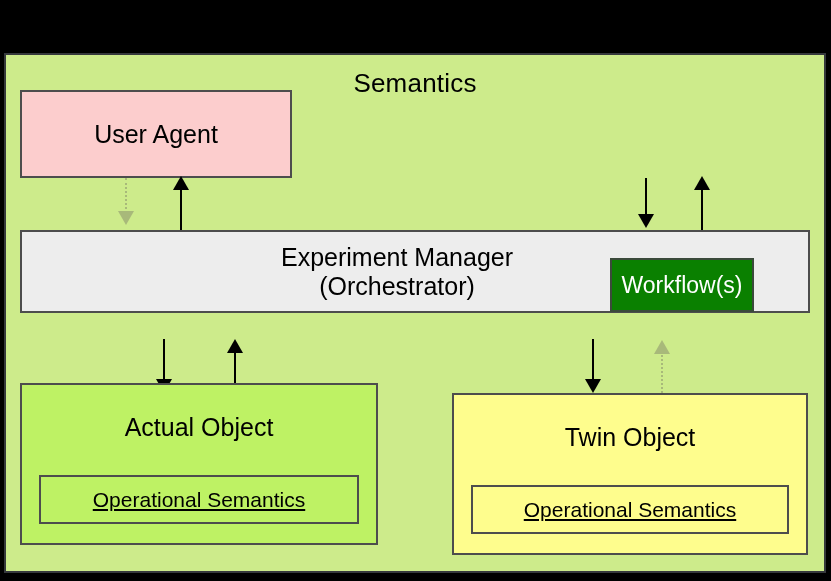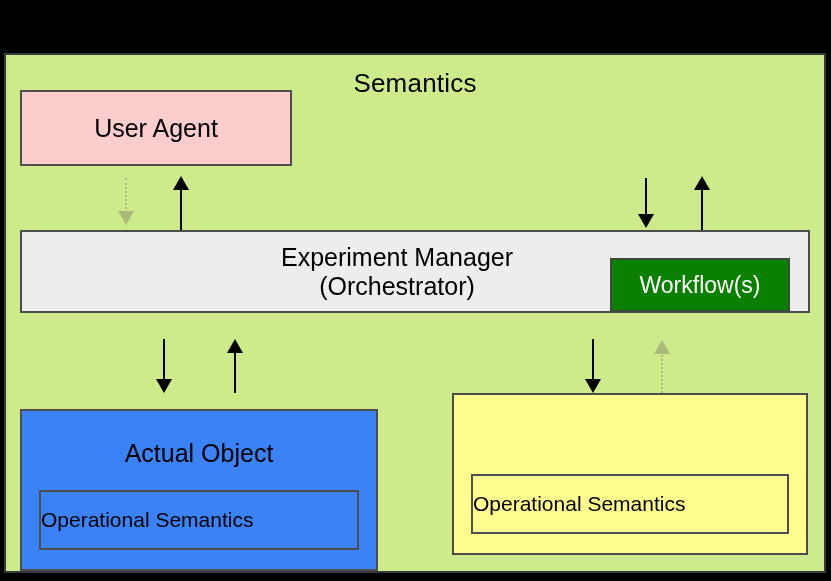--- a/index.html
+++ b/index.html
@@ -53,21 +53,21 @@
   .node-label {
     text-align: center;
     line-height: 1.15;
     white-space: pre-line;
   }
 
   #user-agent {
     left: 20px;
     top: 90px;
     width: 272px;
-    height: 76px;
+    height: 88px;
     background: #fccdcd;
     justify-content: center;
   }
   #user-agent .node-label { font-size: 25px; }
 
   #machine-agent {
     left: 540px;
     top: 90px;
     width: 270px;
     height: 88px;
@@ -87,66 +87,67 @@
   #experiment-manager .node-label {
     font-size: 25px;
     position: relative;
     left: -18px;
   }
 
   #workflows {
     position: absolute;
     left: 610px;
     top: 258px;
-    width: 180px;
+    width: 144px;
     height: 54px;
     background: #0a8000;
     border: 2px solid #3b4a3b;
     box-sizing: border-box;
     display: flex;
     align-items: center;
     justify-content: center;
     color: #ffffff;
     font-size: 23px;
   }
 
   #actual-object {
     left: 20px;
-    top: 409px;
+    top: 383px;
     width: 358px;
     height: 162px;
-    background: #3b82f6;
+    background: #bef264;
   }
   #twin-object {
     left: 452px;
     top: 393px;
     width: 356px;
     height: 162px;
     background: #fefd8d;
   }
   #actual-object .node-label,
   #twin-object .node-label {
     font-size: 25px;
     margin-top: 28px;
   }
 
   .inner-box {
     position: absolute;
     left: 17px;
     right: 17px;
     bottom: 19px;
-    height: 60px;
+    height: 49px;
     border: 2px solid #4d4d4d;
     box-sizing: border-box;
     display: flex;
     align-items: center;
-    justify-content: flex-start;
+    justify-content: center;
     font-size: 21px;
     color: #000000;
     background: transparent;
+    text-decoration: underline;
   }
 
   
   .vline {
     position: absolute;
     width: 2px;
     background: #000000;
   }
   .vline.dotted {
     width: 0;
@@ -230,18 +231,19 @@
   <div class="head-up faded abs" style="left:654px; top:340px;"></div>
 
   <div class="abs node" id="actual-object">
     <div class="node-label">Actual Object</div>
     <div class="inner-box">
       <span>Operational Semantics</span>
     </div>
   </div>
 
   <div class="abs node" id="twin-object">
+    <div class="node-label">Twin Object</div>
     <div class="inner-box">
       <span>Operational Semantics</span>
     </div>
   </div>
 
 </div>
 
 </body></html>

